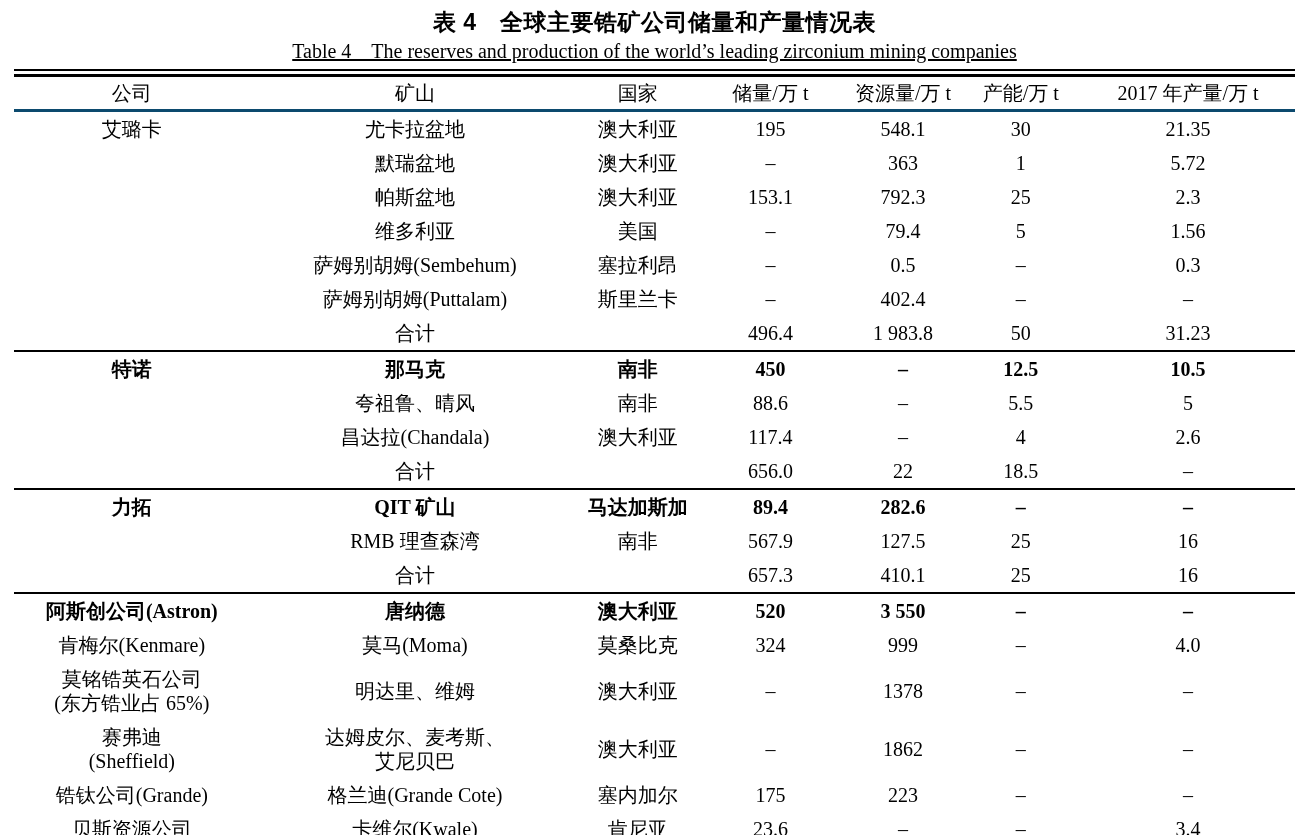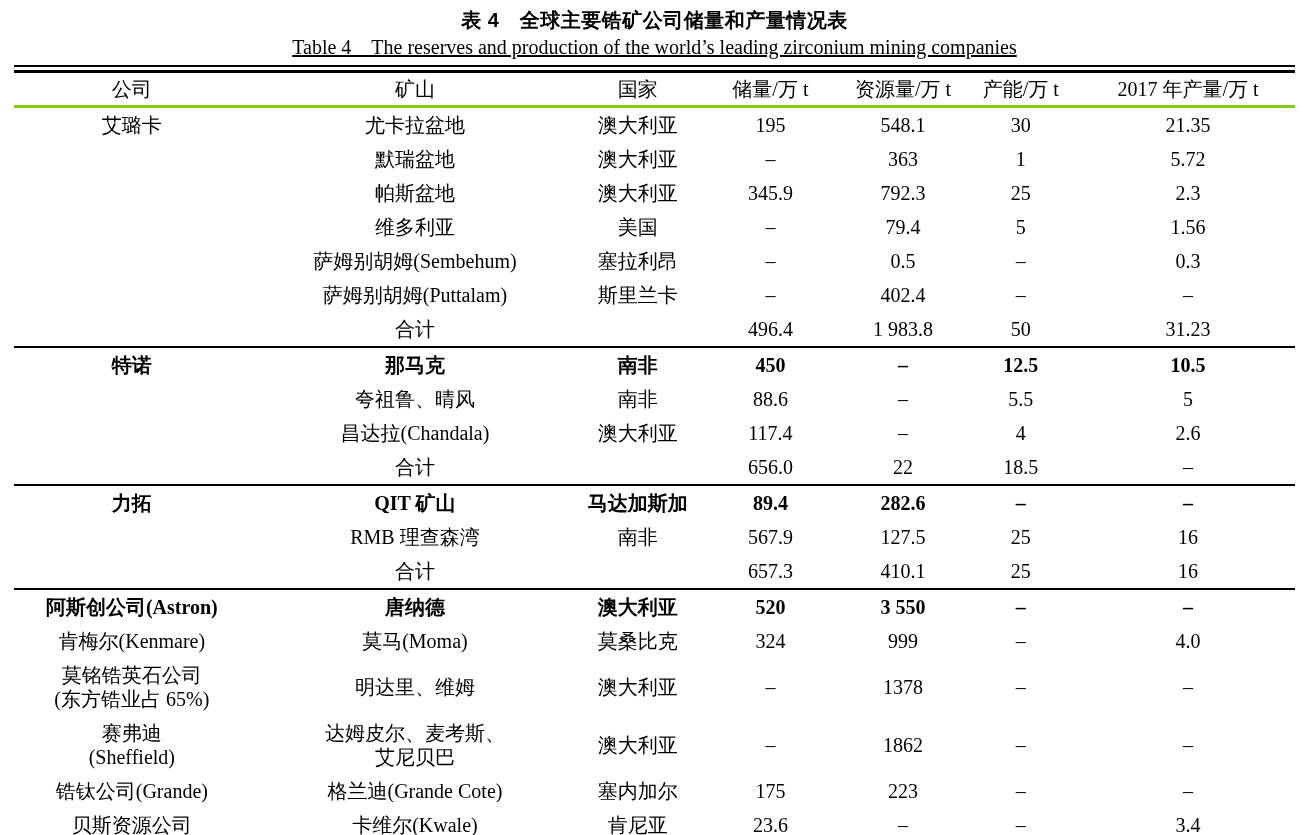--- a/index.html
+++ b/index.html
@@ -8,21 +8,21 @@
     width: 1309px; height: 835px;
     background: #ffffff; color: #000000;
     font-family: "Liberation Serif", "DejaVu Serif", serif;
   }
   .page { width: 1309px; height: 835px; overflow: hidden; }
 
   .title-zh {
     text-align: center;
     font-family: "Liberation Sans", "DejaVu Sans", sans-serif;
     font-weight: 700;
-    font-size: 20px;
+    font-size: 23px;
     padding-top: 7px;
     letter-spacing: 0.5px;
     white-space: pre;
   }
   .title-en {
     text-align: center;
     font-size: 20px;
     margin-top: 0;
     white-space: pre;
     text-decoration: underline;
@@ -36,21 +36,21 @@
     border-bottom: 2px solid #000;
     padding-bottom: 2px;
   }
   table {
     width: 100%;
     border-collapse: collapse;
     table-layout: fixed;
     border-top: 3px solid #000;
     border-bottom: 3.5px solid #000;
   }
-  thead tr { border-bottom: 3px solid #84cc16; }
+  thead tr { border-bottom: 3px solid #0c4a6e; }
   th {
     font-weight: 400;
     font-size: 20px;
     padding: 3px 0 2px;
     text-align: center;
     white-space: pre;
   }
   td {
     text-align: center;
     font-size: 20px;
@@ -112,21 +112,21 @@
             <td>默瑞盆地</td>
             <td>澳大利亚</td>
             <td>–</td>
             <td>363</td>
             <td>1</td>
             <td>5.72</td>
           </tr>
           <tr>
             <td>帕斯盆地</td>
             <td>澳大利亚</td>
-            <td>345.9</td>
+            <td>153.1</td>
             <td>792.3</td>
             <td>25</td>
             <td>2.3</td>
           </tr>
           <tr>
             <td>维多利亚</td>
             <td>美国</td>
             <td>–</td>
             <td>79.4</td>
             <td>5</td>

